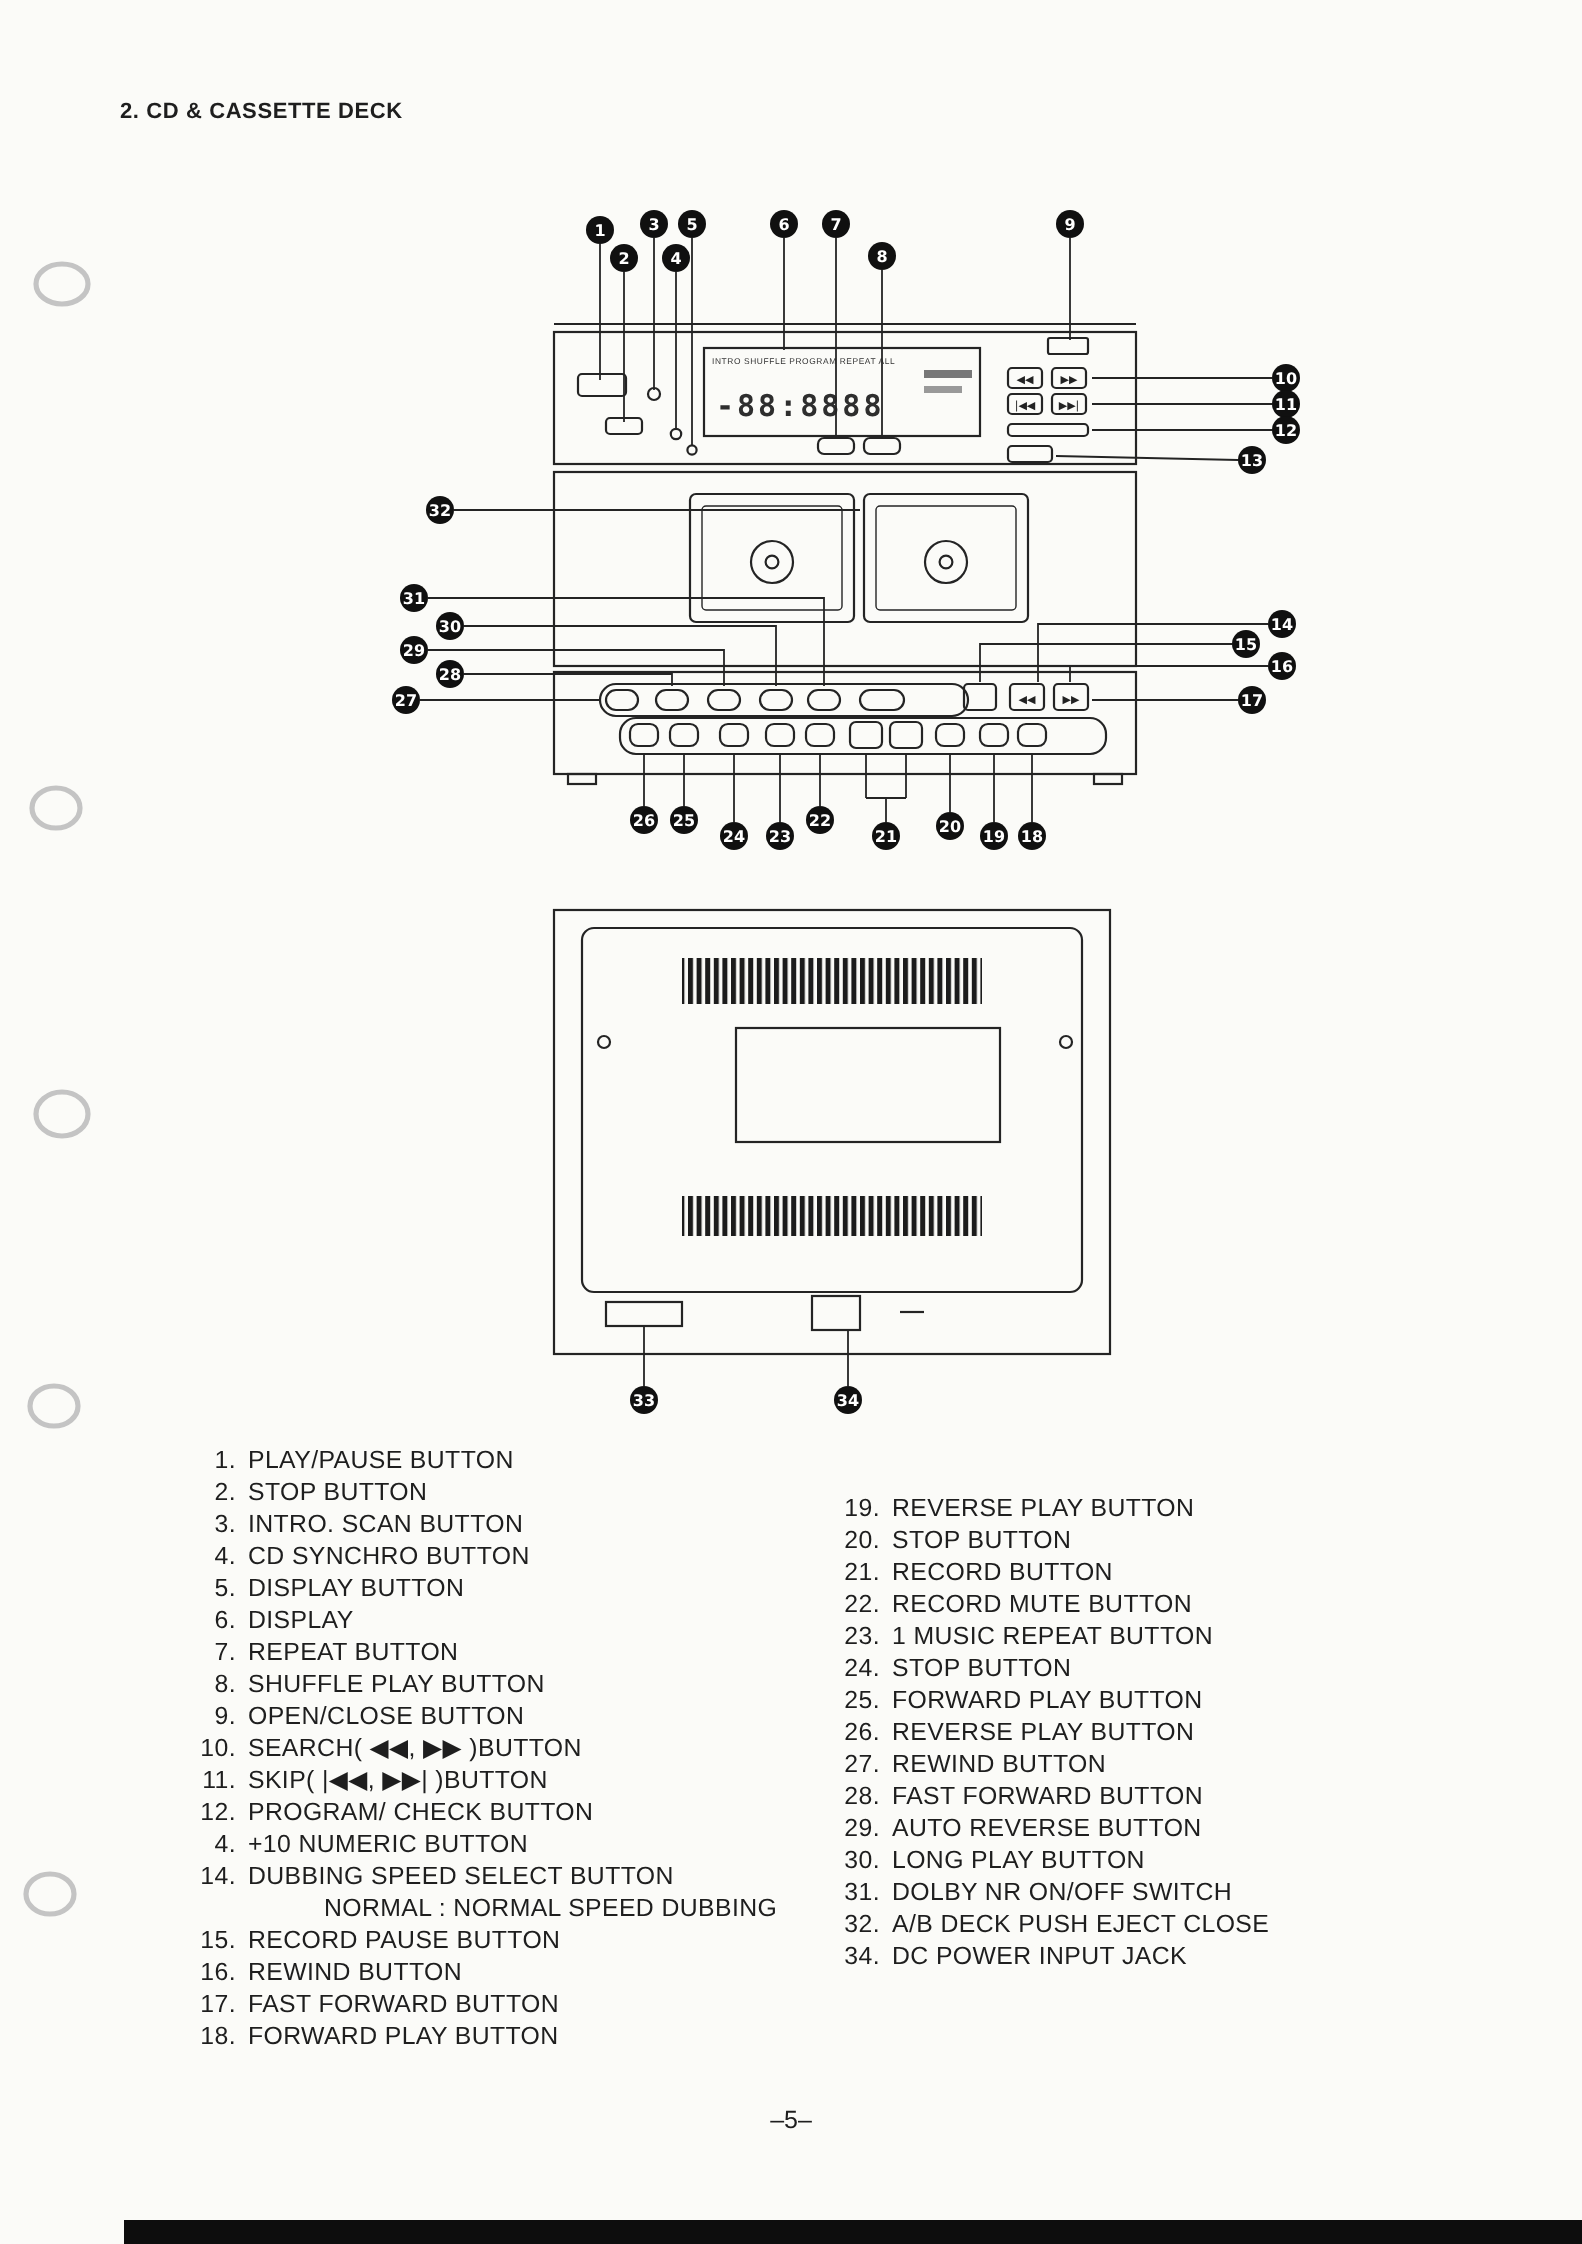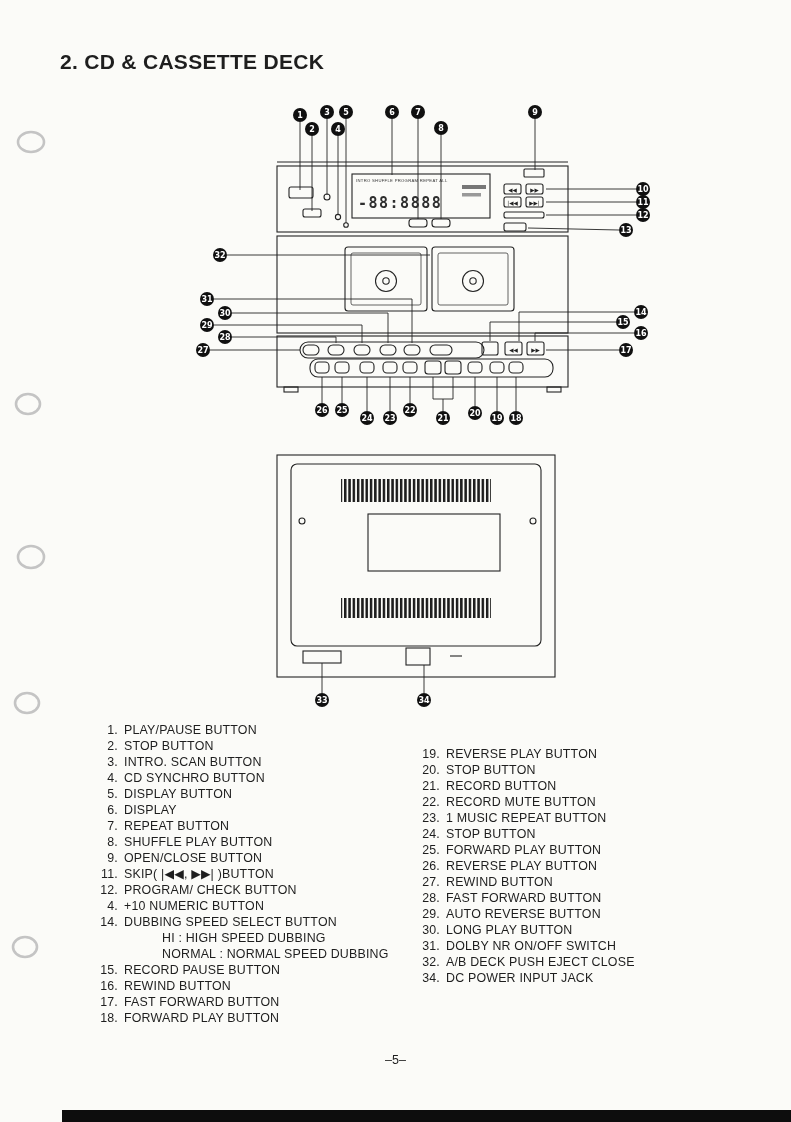--- a/index.html
+++ b/index.html
@@ -1,18 +1,18 @@
 <!DOCTYPE html>
 <html><head>
 <meta charset="utf-8">
 <style>
   html,body{margin:0;padding:0;background:#9a9a9a;}
   .page{position:relative;width:791px;height:1122px;margin:0 auto;background:#fbfbf8;
         font-family:"Liberation Sans","DejaVu Sans",sans-serif;color:#1e1e1e;overflow:hidden;}
-  .title{position:absolute;left:60px;top:50px;font-size:21px;font-weight:700;letter-spacing:.3px;}
+  .title{position:absolute;left:60px;top:50px;font-size:11px;font-weight:700;letter-spacing:.3px;}
   svg.diagram{position:absolute;left:0;top:0;}
   .dev{stroke:#242424;fill:none;stroke-width:1.1;}
   .thin{stroke-width:.7;}
   .ldr{stroke:#242424;fill:none;stroke-width:.9;}
   .co-c{fill:#101010;stroke:none;}
   text.co{font:700 8px "DejaVu Sans",sans-serif;fill:#fff;text-anchor:middle;}
   text.tiny{font:4.2px "Liberation Sans",sans-serif;fill:#333;letter-spacing:.3px;}
   text.seg{font:700 15px "DejaVu Sans Mono",monospace;fill:#2e2e2e;letter-spacing:1.5px;}
   text.arr{font:5.5px "DejaVu Sans",sans-serif;fill:#222;text-anchor:middle;}
   .hole{stroke:#c4c4c4;fill:none;stroke-width:2.6;}
@@ -342,38 +342,38 @@
       </div>
     <div class="lrow">
         <span class="num">8.</span>
         <span class="txt">SHUFFLE PLAY BUTTON</span>
       </div>
     <div class="lrow">
         <span class="num">9.</span>
         <span class="txt">OPEN/CLOSE BUTTON</span>
       </div>
     <div class="lrow">
+        <span class="num">10.</span>
+        <span class="txt">SEARCH( ◀◀, ▶▶ )BUTTON</span>
+      </div>
+    <div class="lrow">
         <span class="num">11.</span>
         <span class="txt">SKIP( |◀◀, ▶▶| )BUTTON</span>
       </div>
     <div class="lrow">
         <span class="num">12.</span>
         <span class="txt">PROGRAM/ CHECK BUTTON</span>
       </div>
     <div class="lrow">
         <span class="num">4.</span>
         <span class="txt">+10 NUMERIC BUTTON</span>
       </div>
     <div class="lrow">
         <span class="num">14.</span>
         <span class="txt">DUBBING SPEED SELECT BUTTON</span>
-      </div>
-    <div class="lrow ind">
-        <span class="num"></span>
-        <span class="txt">HI : HIGH SPEED DUBBING</span>
       </div>
     <div class="lrow ind">
         <span class="num"></span>
         <span class="txt">NORMAL : NORMAL SPEED DUBBING</span>
       </div>
     <div class="lrow">
         <span class="num">15.</span>
         <span class="txt">RECORD PAUSE BUTTON</span>
       </div>
     <div class="lrow">

